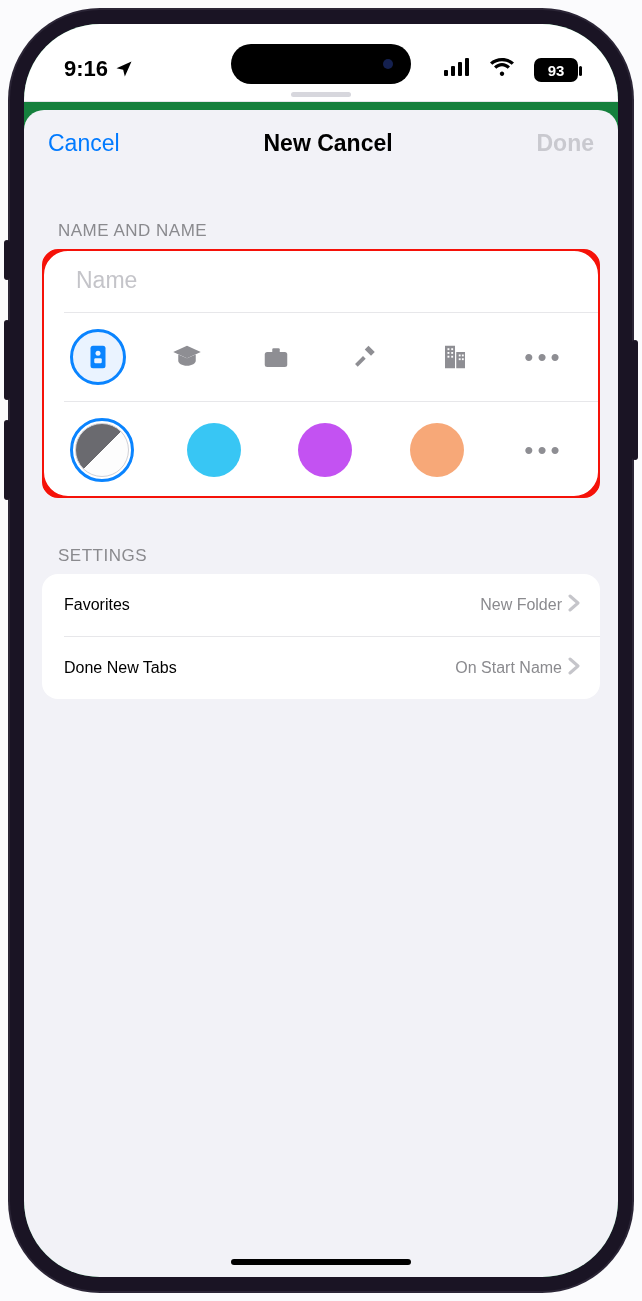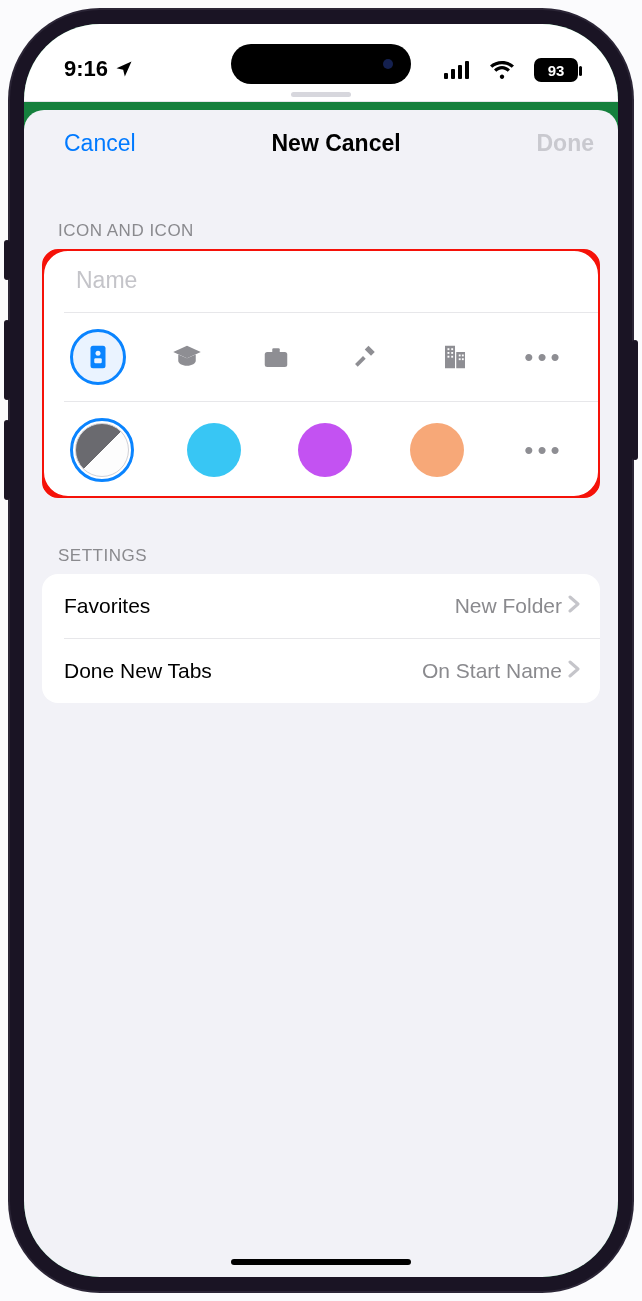--- a/index.html
+++ b/index.html
@@ -64,21 +64,21 @@
     display: flex;
     justify-content: space-between;
     align-items: flex-end;
     padding: 0 40px 0px 40px;
     background: #fff;
     color: #000;
     font-weight: 600;
     font-size: 22px;
   }
   .statusbar .left { display:flex; align-items:center; gap:6px; padding-bottom:2px;}
-  .statusbar .right { display:flex; align-items:center; gap:20px; padding-bottom:2px;}
+  .statusbar .right { display:flex; gap:20px; padding-bottom:2px;}
   .loc-arrow svg, .sig svg, .wifi svg { display:block; }
   .battery {
     display:inline-flex; align-items:center; justify-content:center;
     width:44px; height:24px; border:2.5px solid #000; border-radius:7px;
     font-size:15px; font-weight:700; background:#000; color:#fff; position:relative;
   }
   .battery::after{ content:""; position:absolute; right:-6px; top:6px; width:3px; height:10px; background:#000; border-radius:2px;}
 
   .underlay-bar {
     height: 18px;
@@ -98,21 +98,21 @@
     background: #f2f2f7;
     border-radius: 20px 20px 0 0;
     display:flex; flex-direction:column;
   }
 
   .navbar {
     display:flex; justify-content:space-between; align-items:center;
     padding: 20px 24px 16px 24px;
     font-size: 23px;
   }
-  .navbar .cancel { color:#007aff; font-weight:400;margin-left:16px; }
+  .navbar .cancel { color:#007aff; font-weight:400; }
   .navbar .title  { color:#000; font-weight:600; }
   .navbar .done   { color:#c9c9cf; font-weight:600; }
 
   .section-label {
     color:#8a8a8e; font-size:17px; letter-spacing:0.5px;
     padding: 48px 34px 8px 34px;
   }
 
   .card {
     background:#fff; border-radius:16px; margin:0 18px;
@@ -158,21 +158,21 @@
     display:flex; align-items:center; justify-content:center;
   }
   .color-swatch-outer.selected { border:3px solid #0a84ff; }
   .swatch-default {
     background: linear-gradient(135deg, #6a6a6f 0 50%, #fdfdfd 50% 100%);
     border:1px solid #d0d0d5;
   }
 
   .settings-row {
     display:flex; justify-content:space-between; align-items:center;
-    padding:20px 20px 20px 22px; font-size:21px;
+    padding:20px 20px 20px 22px; font-size:16px;
   }
   .settings-row .label { color:#000; }
   .settings-row .value { color:#8a8a8e; display:flex; align-items:center; gap:6px;}
   .chev { color:#c5c5ca; }
 
   .home-indicator{
     position:absolute; bottom:12px; left:50%; transform:translateX(-50%);
     width:180px; height:6px; background:#000; border-radius:4px;
   }
 </style>
@@ -224,21 +224,21 @@
       <div class="underlay-bar"></div>
 
       <div class="sheet">
 
         <div class="navbar">
           <span class="cancel">Cancel</span>
           <span class="title">New Cancel</span>
           <span class="done">Done</span>
         </div>
 
-        <div class="section-label">ICON AND ICON</div>
+        <div class="section-label">NAME AND NAME</div>
 
         <div class="card highlight">
           <div class="name-row">
             <input class="name-input" placeholder="Name" style="">
           </div>
           <div class="divider"></div>
 
           <div class="icon-row">
             <div class="icon-btn selected">
               <svg viewBox="0 0 24 24">

